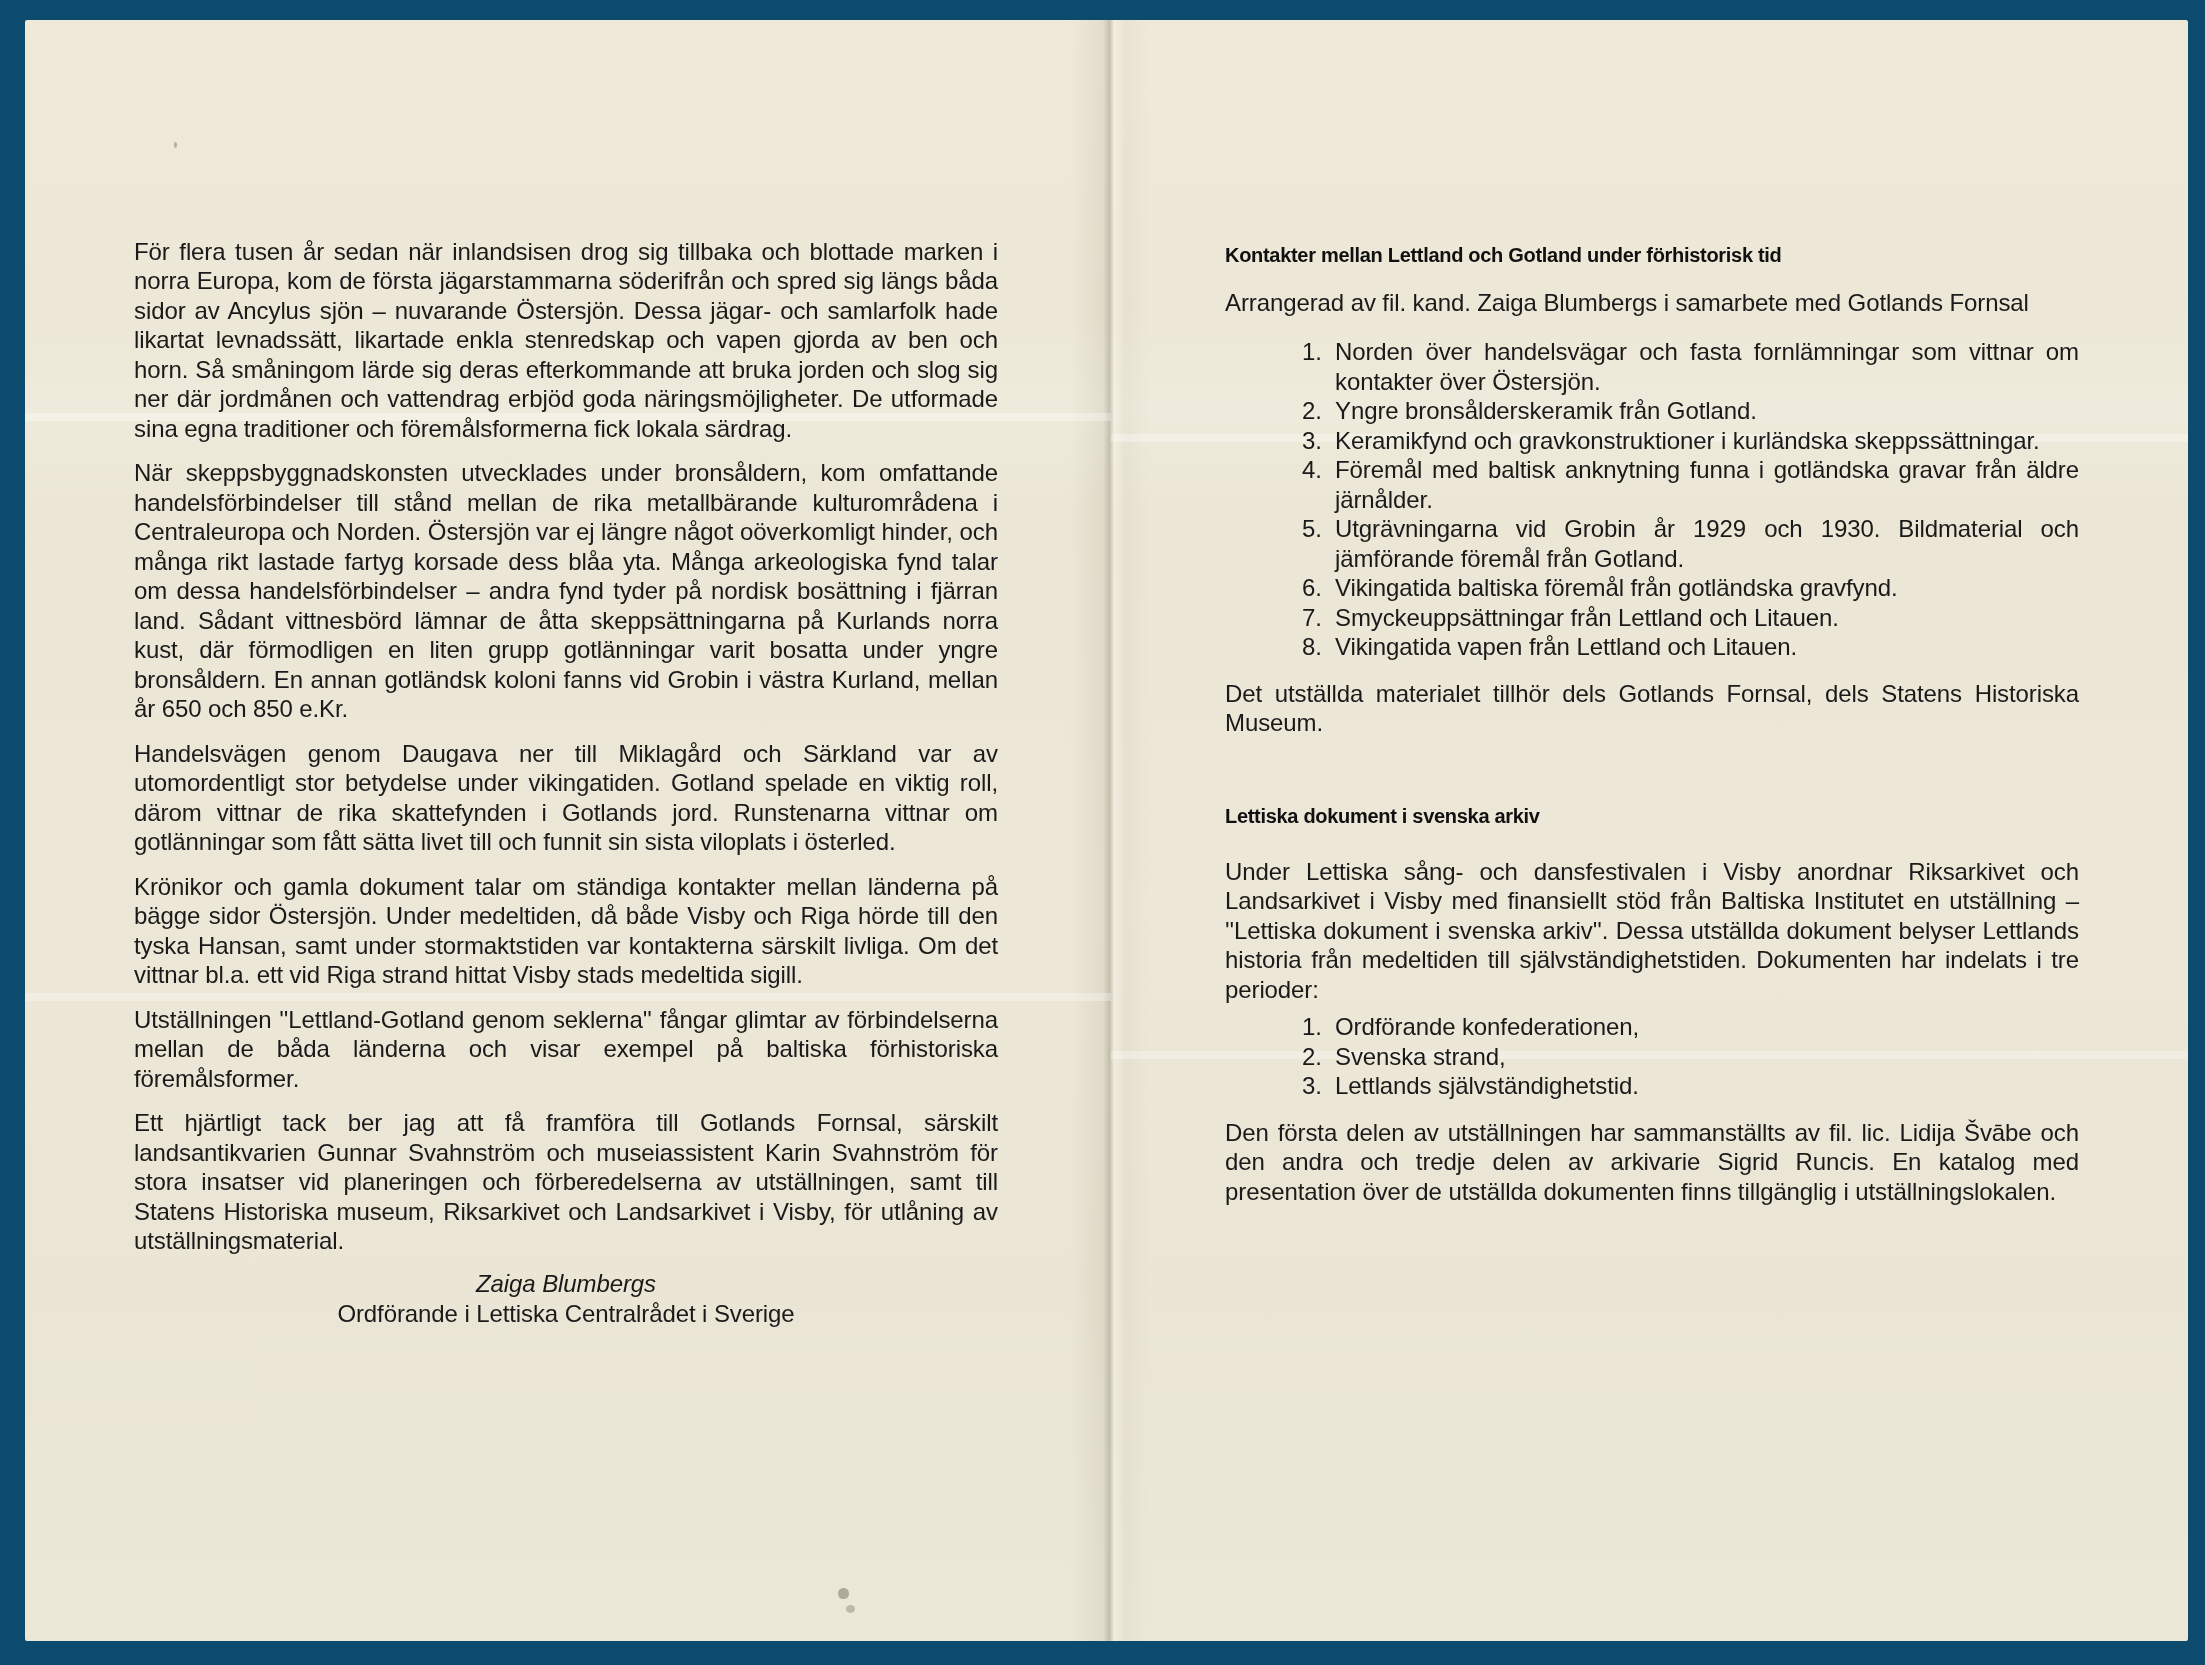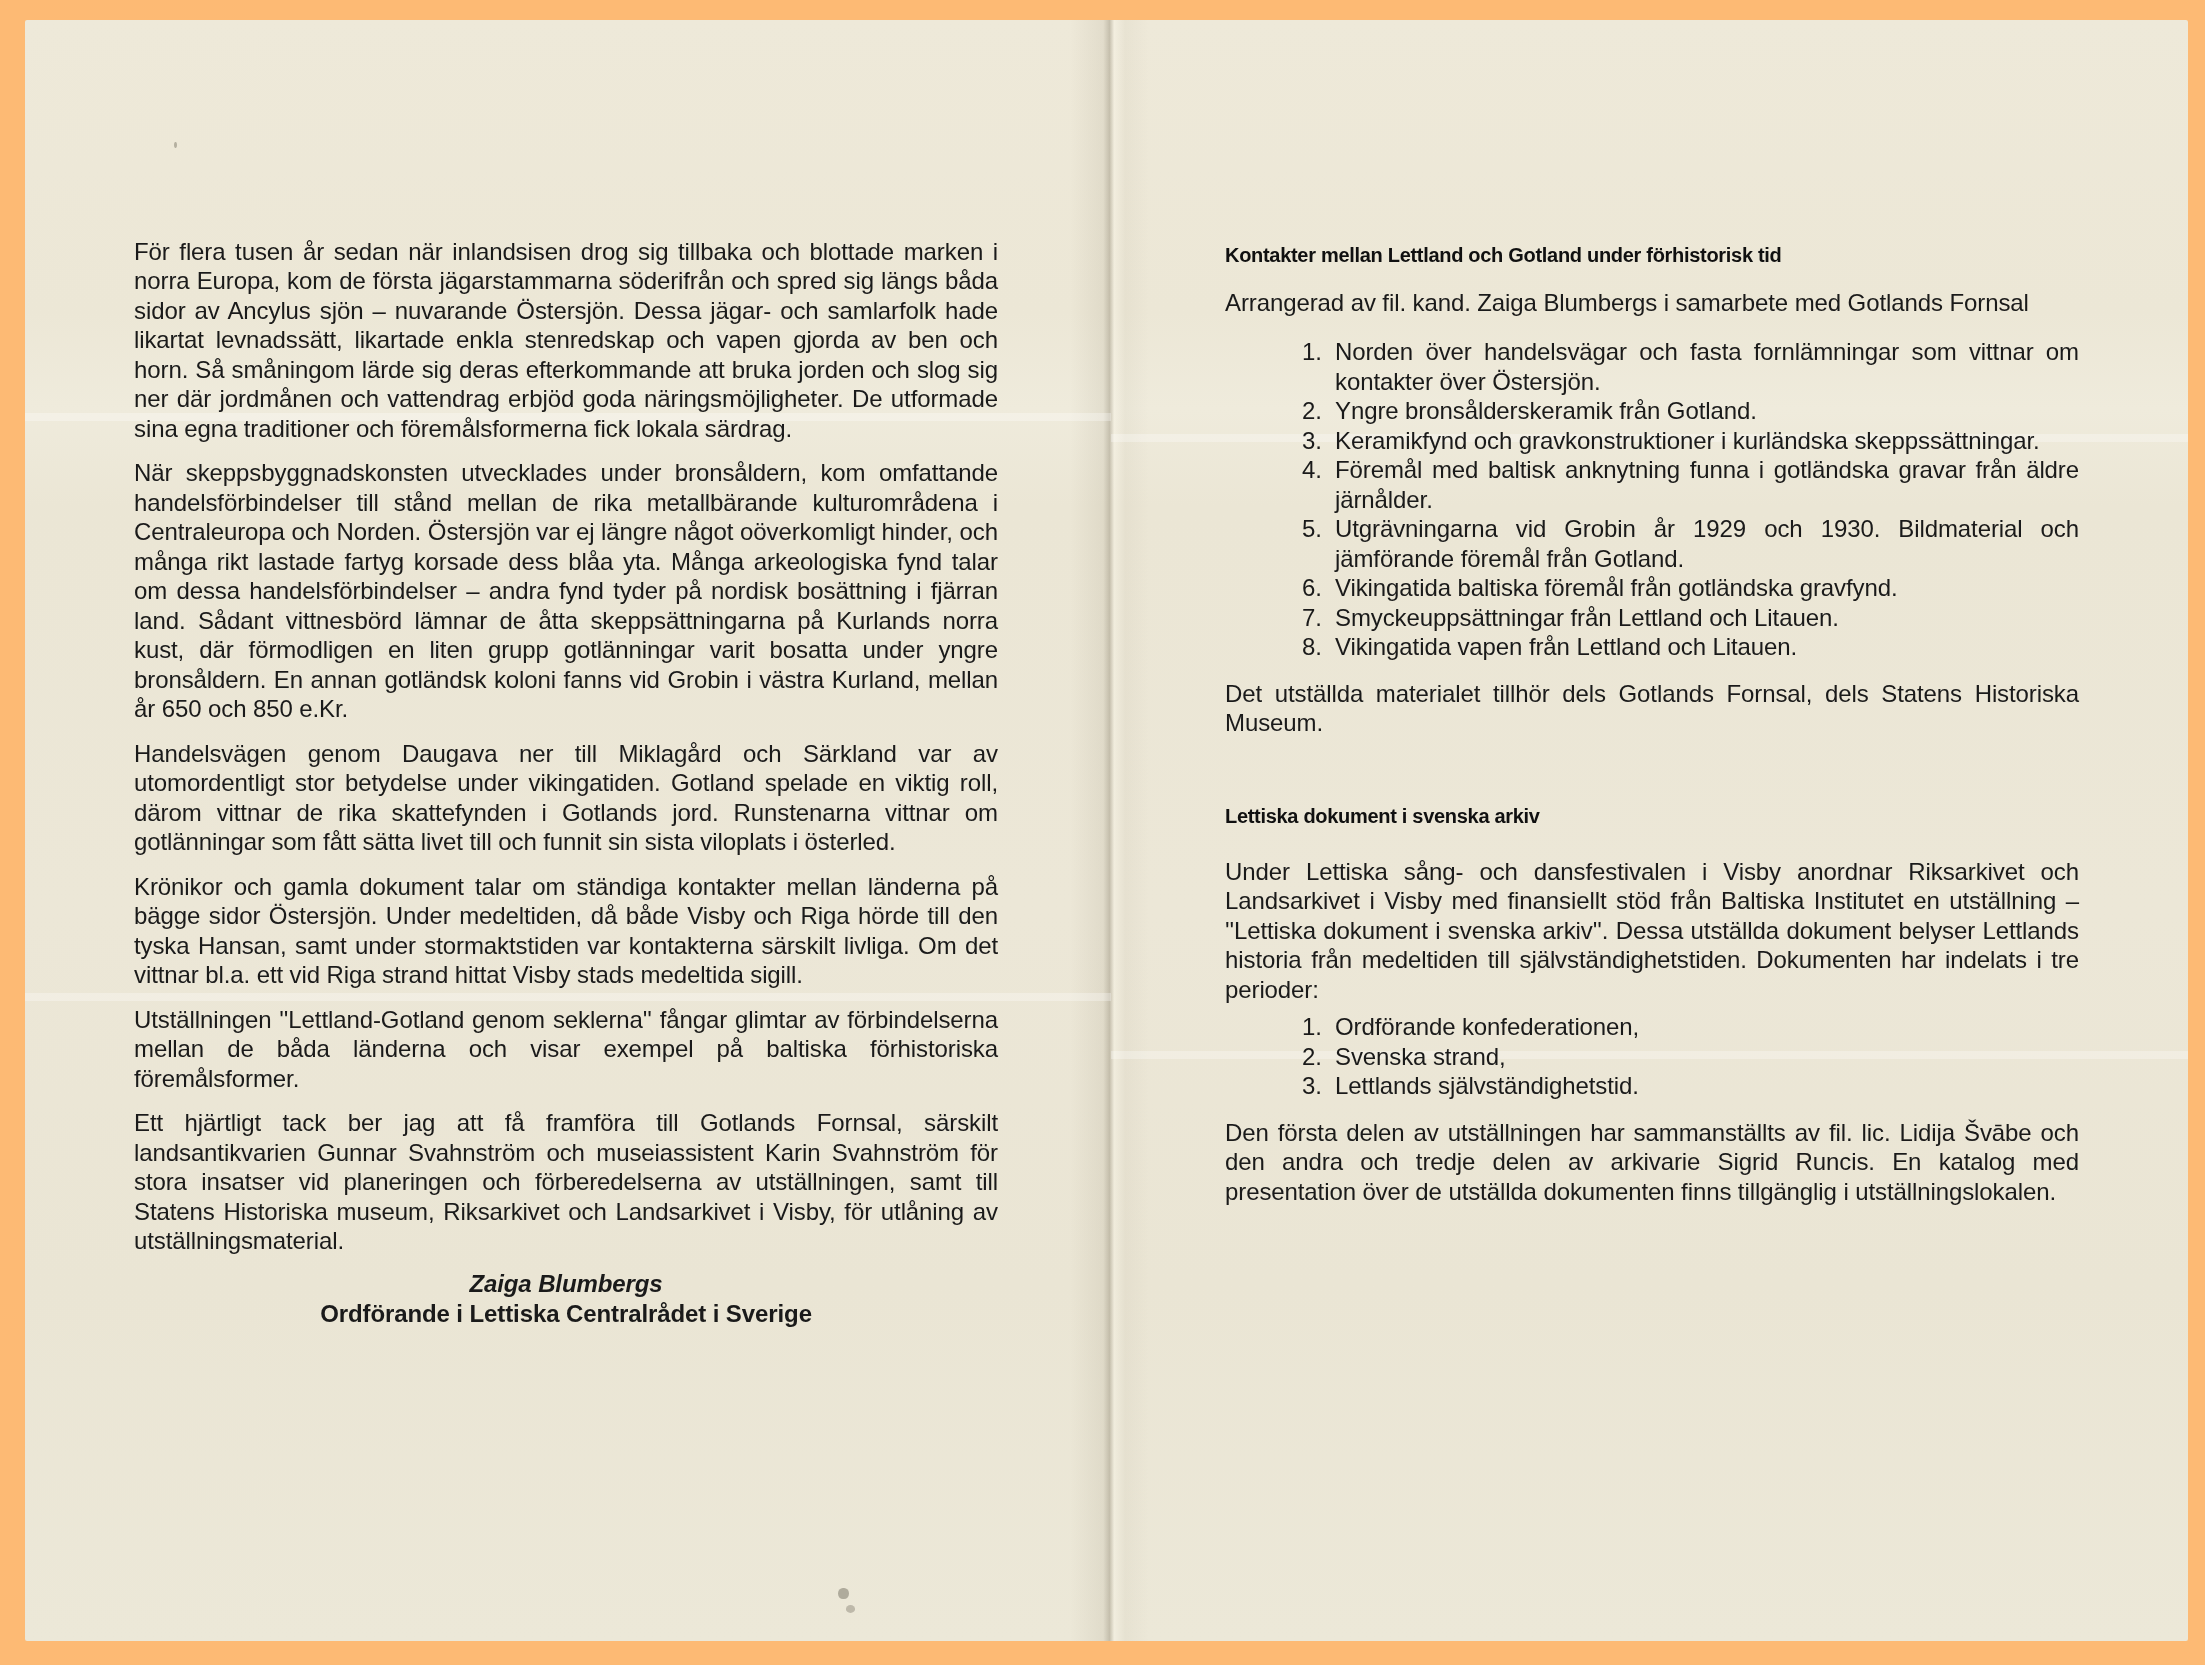--- a/index.html
+++ b/index.html
@@ -4,21 +4,21 @@
 <style>
   html, body {
     margin: 0;
     padding: 0;
     background: #0b0b0b;
   }
   .canvas {
     position: relative;
     width: 2205px;
     height: 1665px;
-    background: #fdba74;
+    background: #0c4a6e;
     font-family: "Liberation Sans", sans-serif;
     overflow: hidden;
   }
   .paper {
     position: absolute;
     left: 25px;
     top: 19.7px;
     width: 2163px;
     height: 1621px;
     background: #ece7d7;
@@ -77,21 +77,20 @@
 
   .body-par {
     margin: 0 0 15px 0;
     text-align: justify;
   }
   .body-par:last-of-type { margin-bottom: 0; }
 
   .signature {
     margin-top: 13px;
     text-align: center;
-    font-weight: bold;
   }
   .sig-name  { font-style: italic; line-height: 30px; }
   .sig-title { line-height: 30px; }
 
   .section-heading {
     margin: 0 0 14.4px 0;
     font-size: 20px;
     line-height: 37px;
     font-weight: bold;
     color: #101010;

